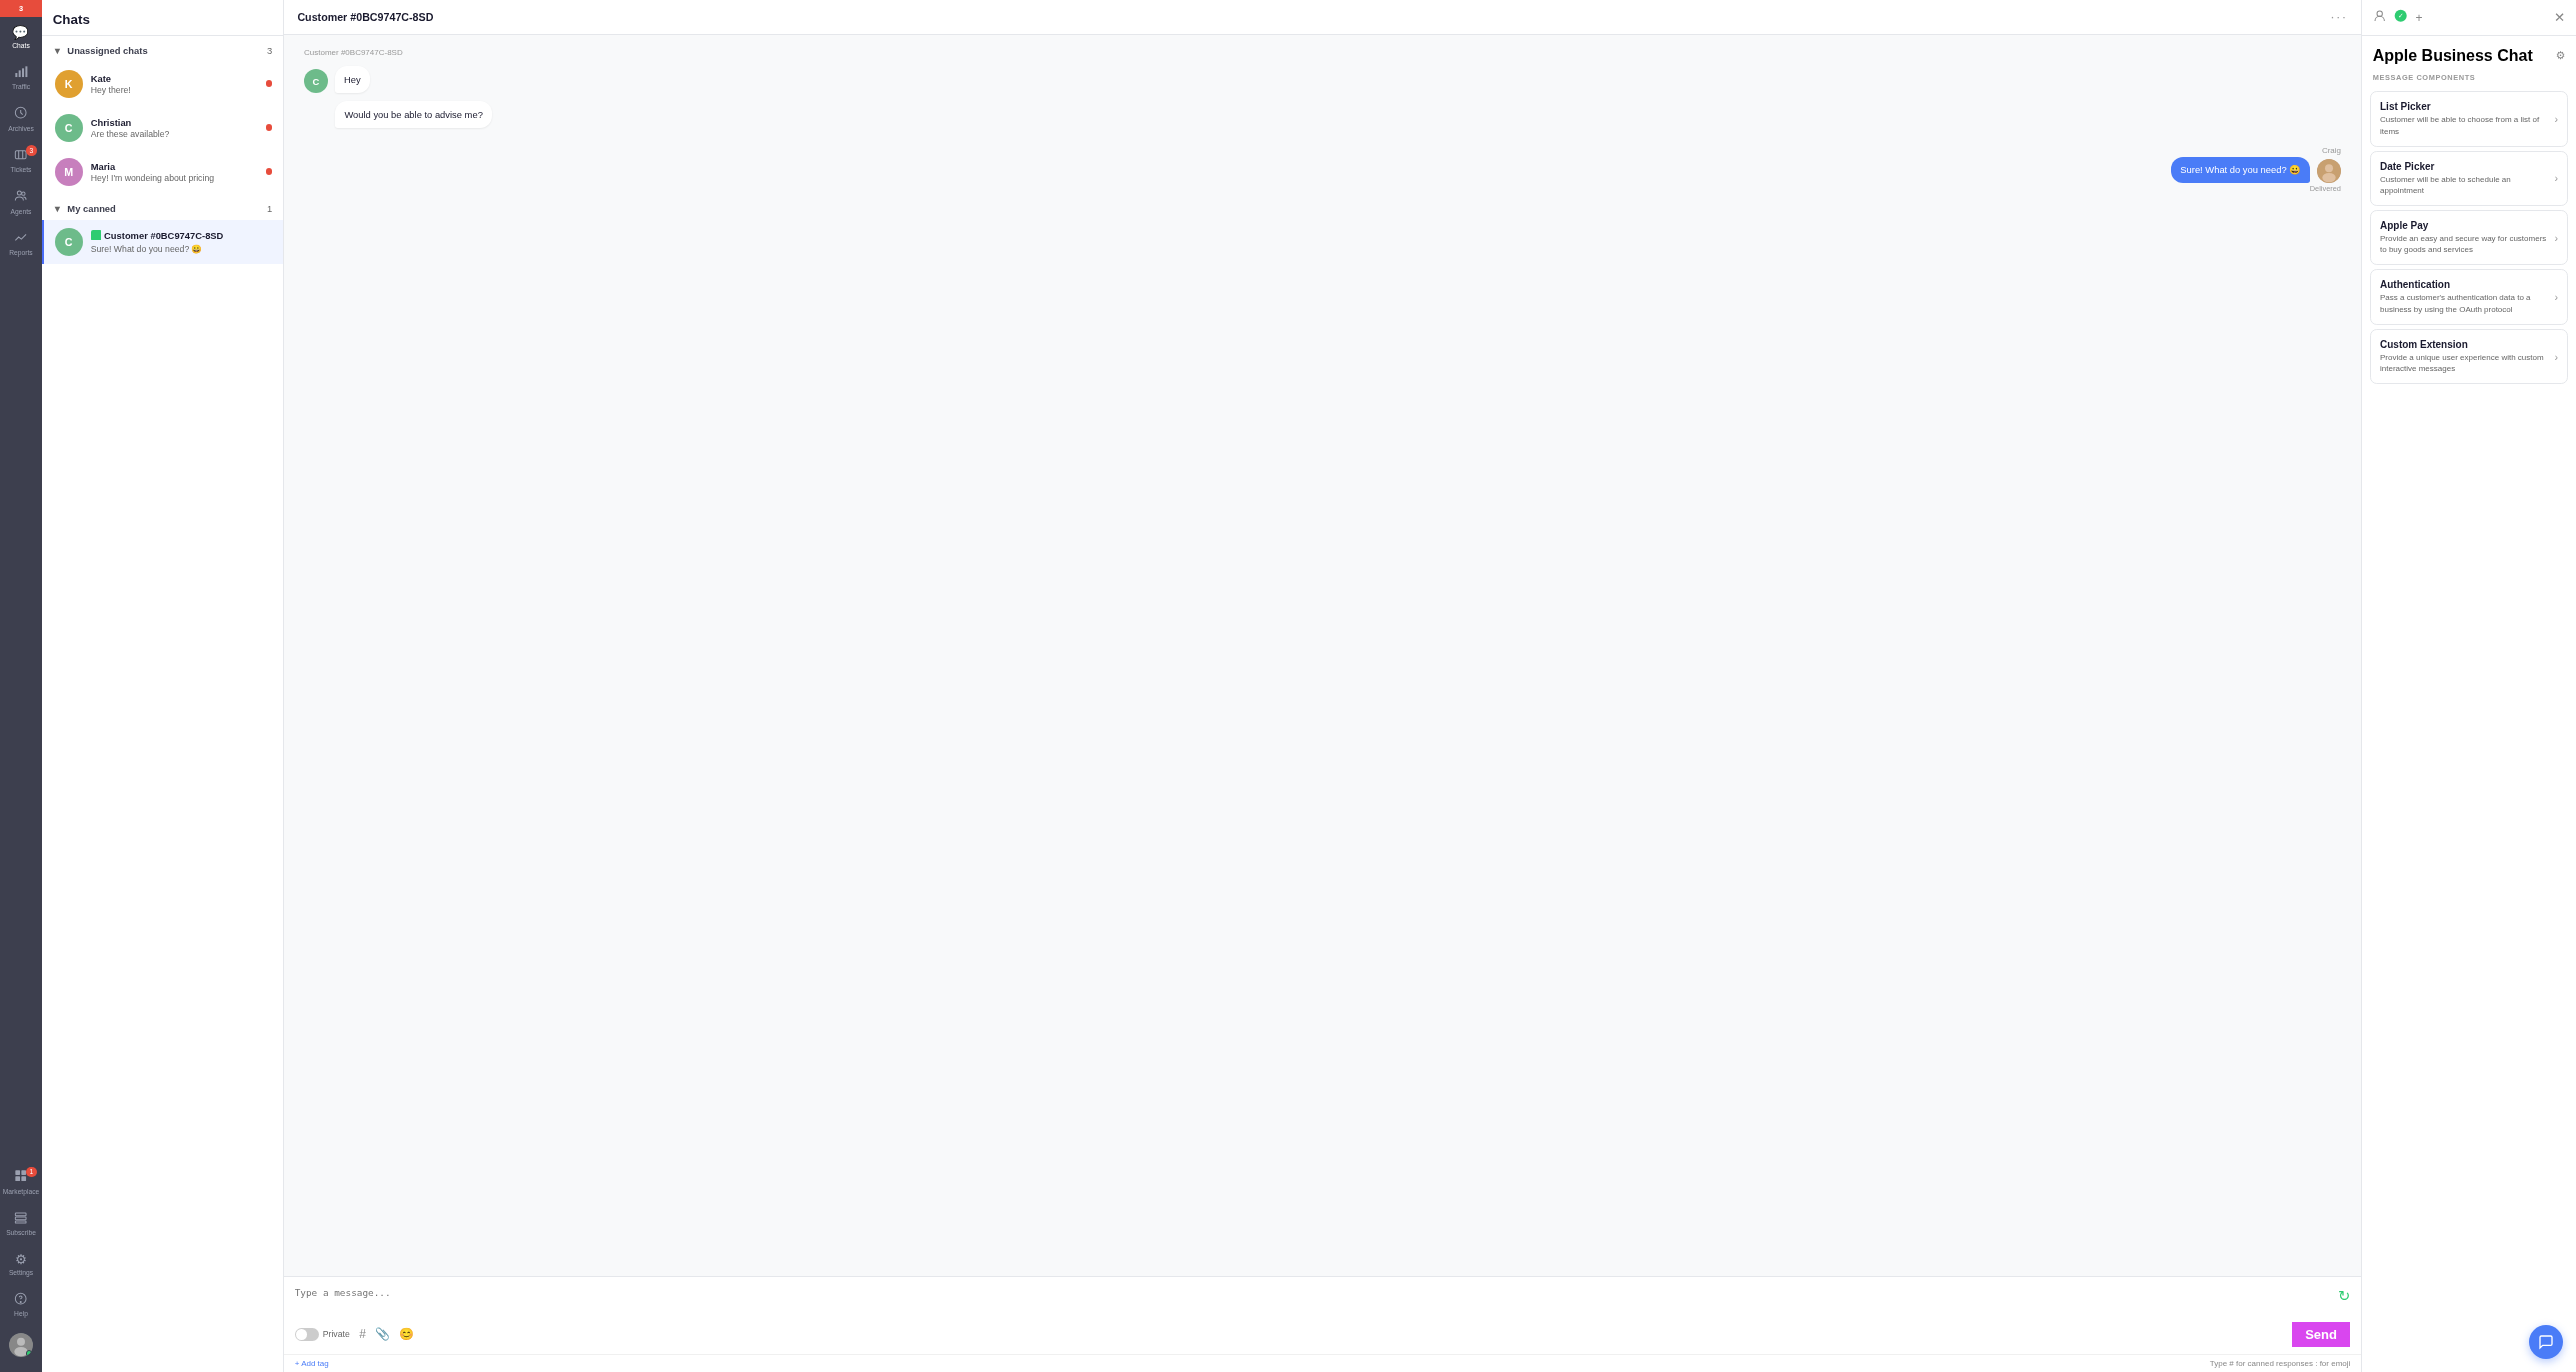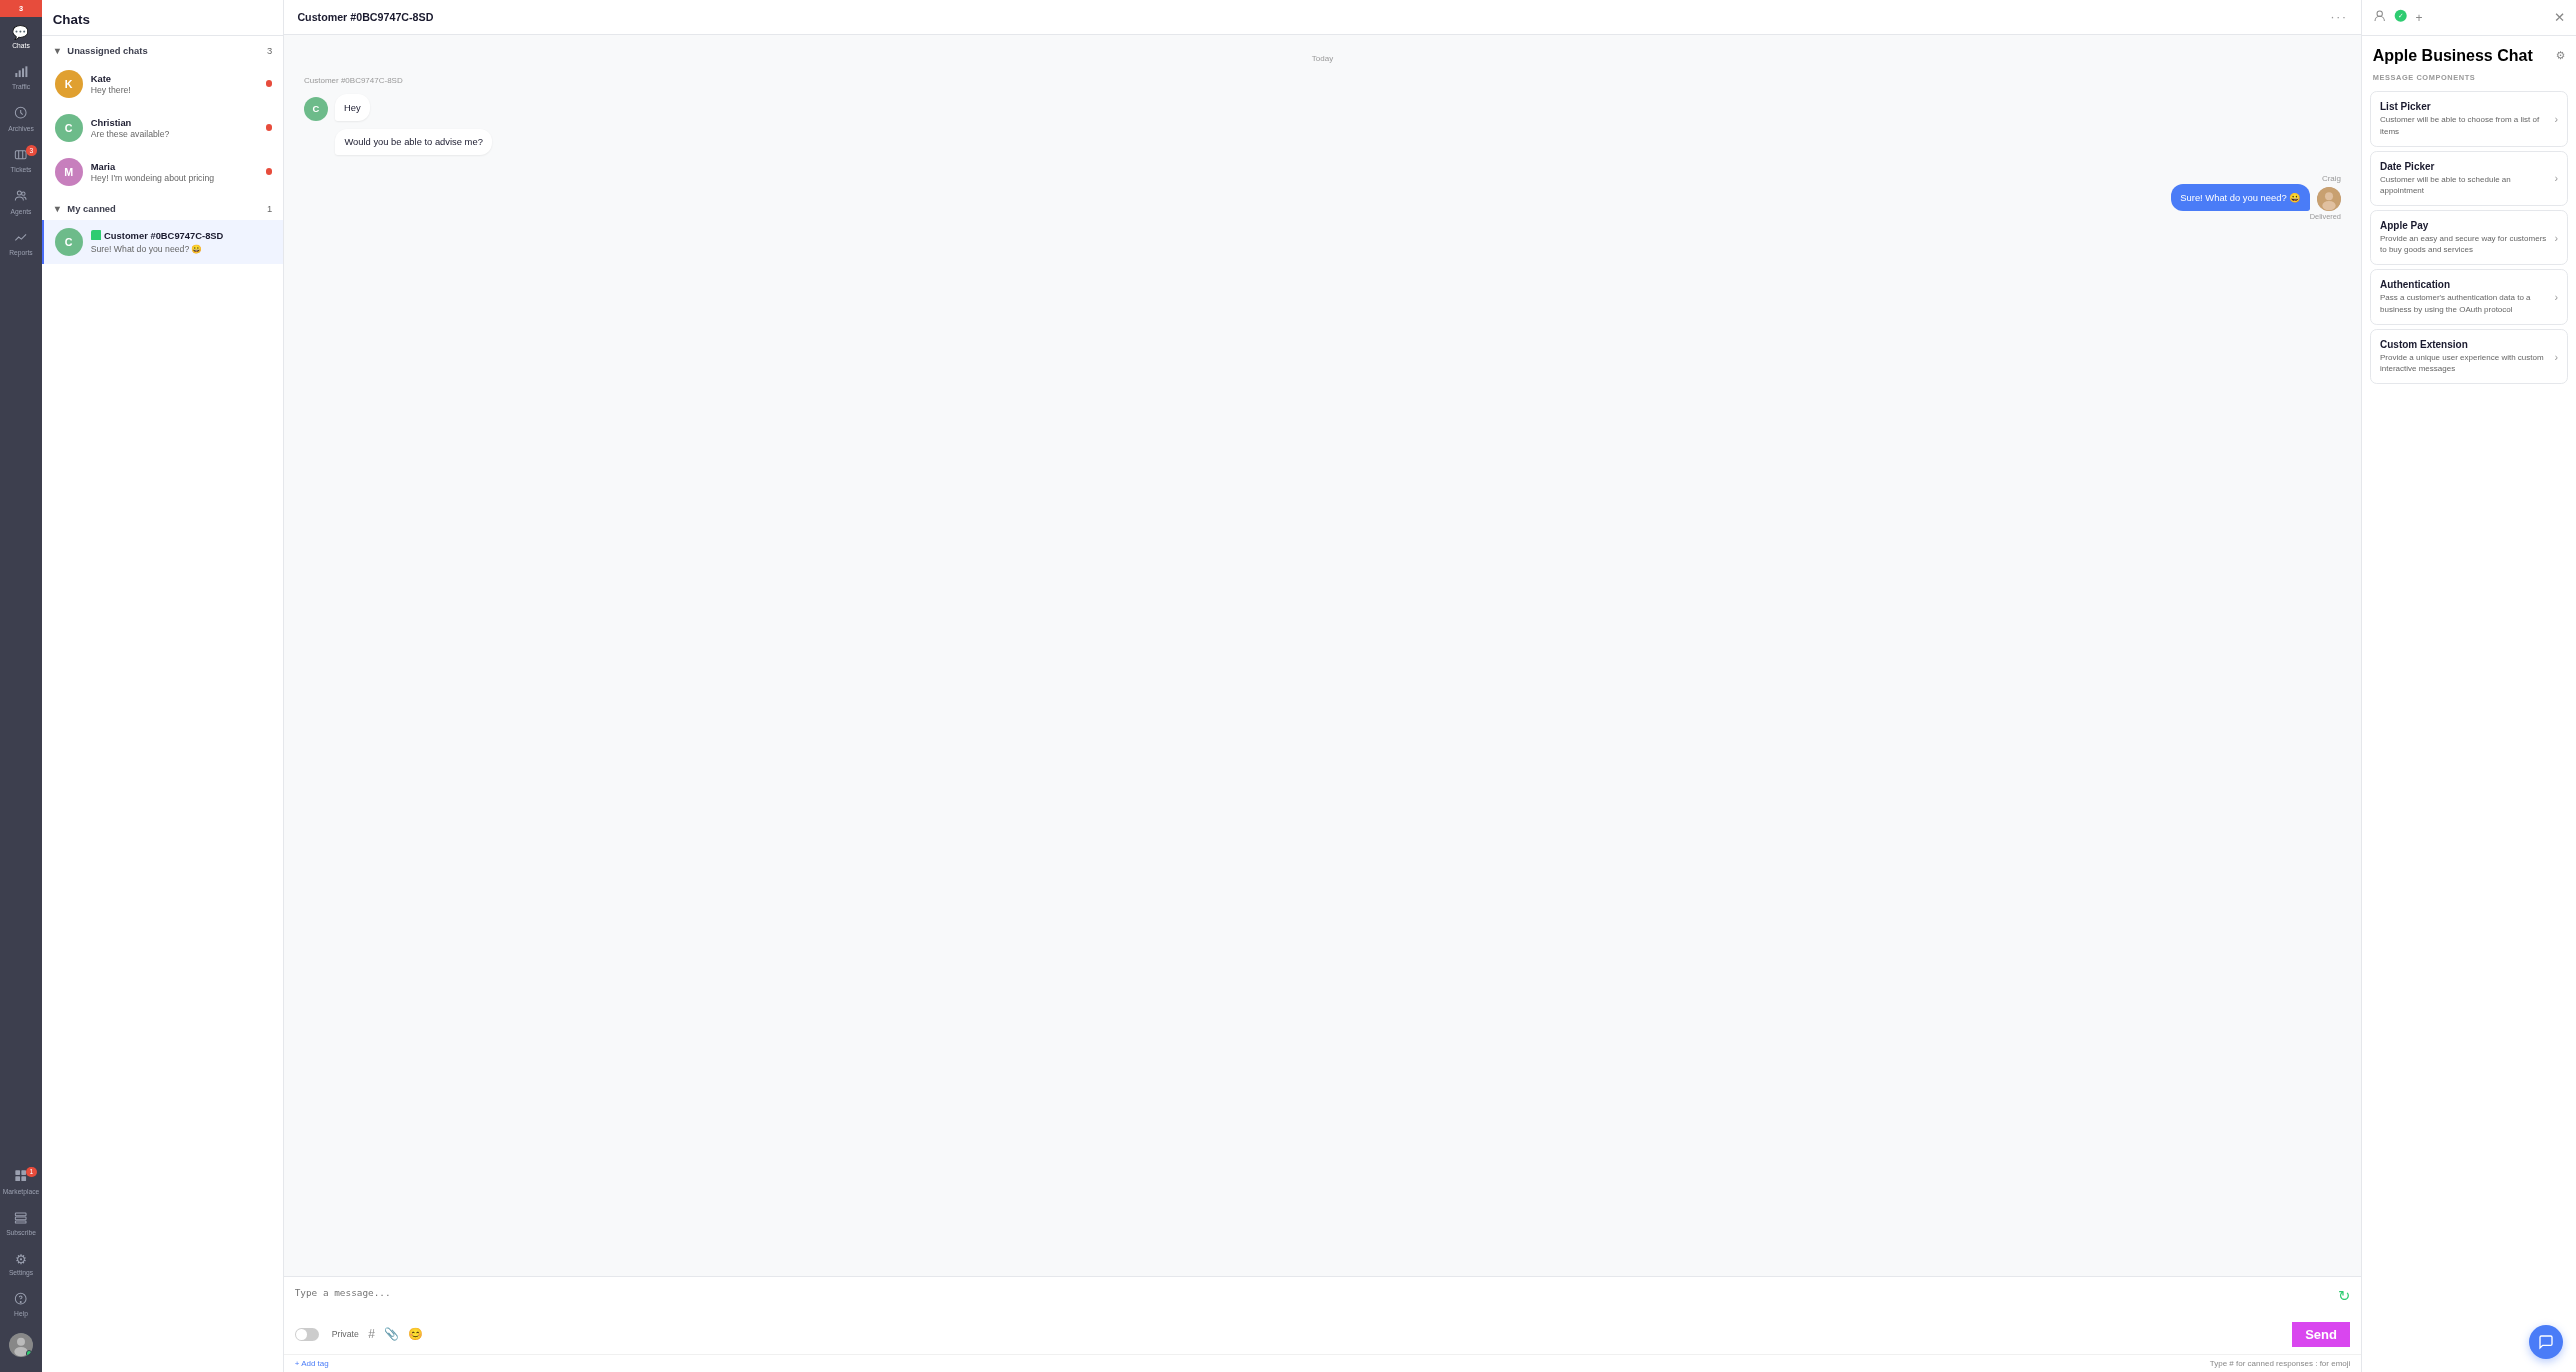--- a/index.html
+++ b/index.html
@@ -224,21 +224,21 @@
       font-size: 9.4px;
       color: #333;
       resize: none;
       background: transparent;
     }
     .input-toolbar {
       display: flex;
       align-items: center;
       margin-top: 5.4px;
     }
-    .private-toggle { display: flex; align-items: center; gap: 13px; font-size: 8.7px; color: #666; }
+    .private-toggle { display: flex; align-items: center; gap: 4px; font-size: 8.7px; color: #666; }
     .toggle-switch {
       width: 24px;
       height: 13.4px;
       background: #ccc;
       border-radius: 6.7px;
       position: relative;
       cursor: pointer;
     }
     .toggle-switch::after {
       content: '';
@@ -520,21 +520,20 @@
   </div>
 </div>
 
 <div class="chat-main">
   <div class="chat-header">
     <div class="chat-header-title">Customer #0BC9747C-8SD</div>
     <div class="chat-header-menu">···</div>
   </div>
 
   <div class="messages-area">
-    <div class="date-divider">Today</div>
 
     <div style="font-size:8px; color:#999; margin-bottom:1.3px;">Customer #0BC9747C-8SD</div>
 
     <div class="message-row">
       <div class="message-avatar" style="background:#6dbb8a;">C</div>
       <div class="message-bubble inbound">Hey</div>
     </div>
 
     <div class="message-row" style="margin-left:31px;">
       <div class="message-bubble inbound">Would you be able to advise me?</div>

